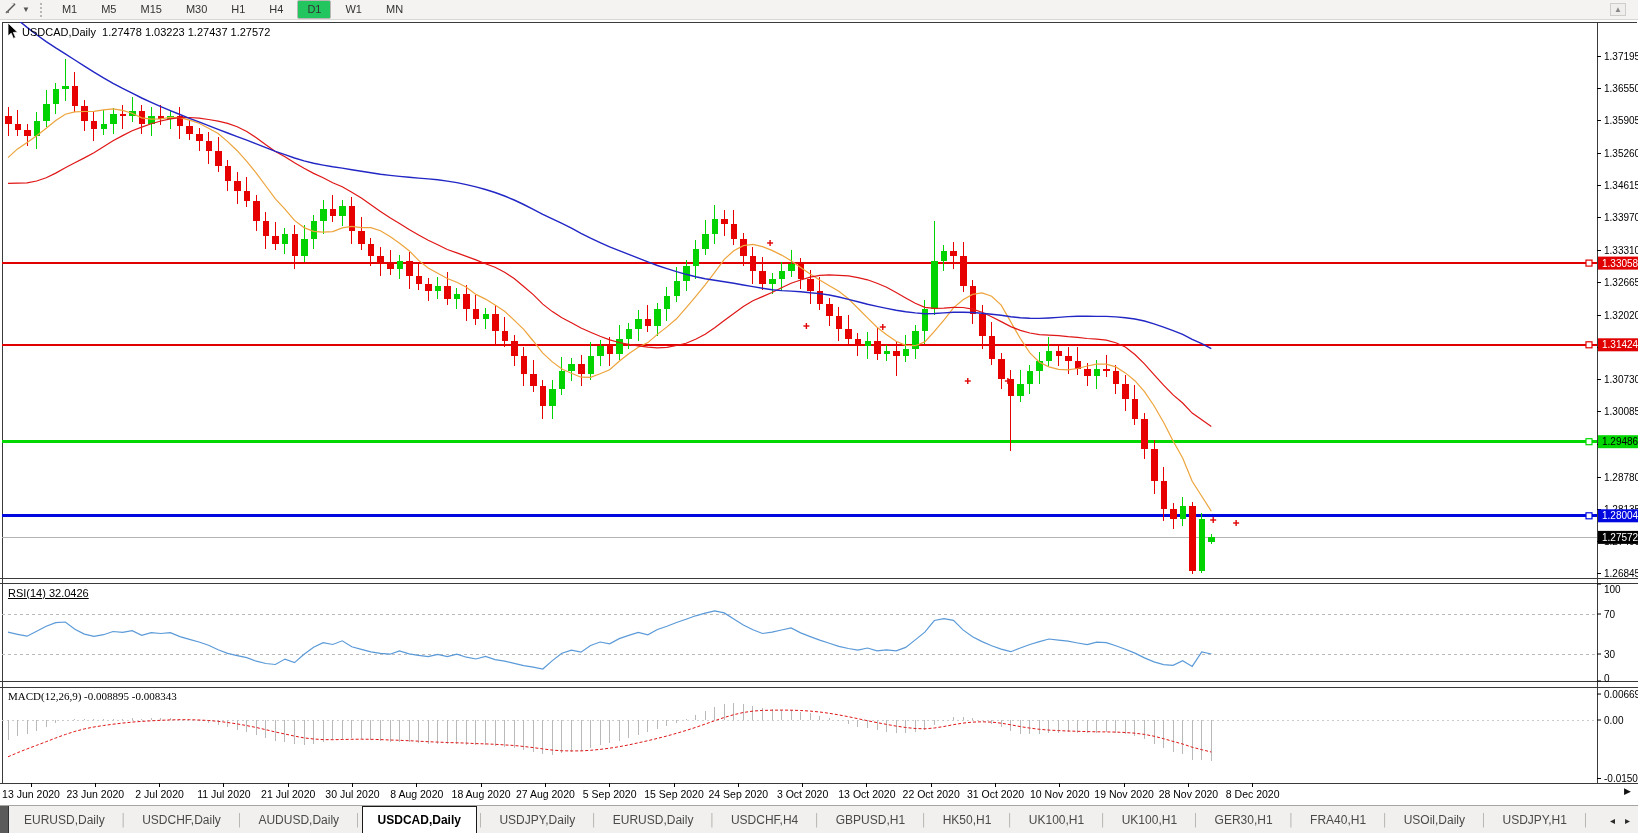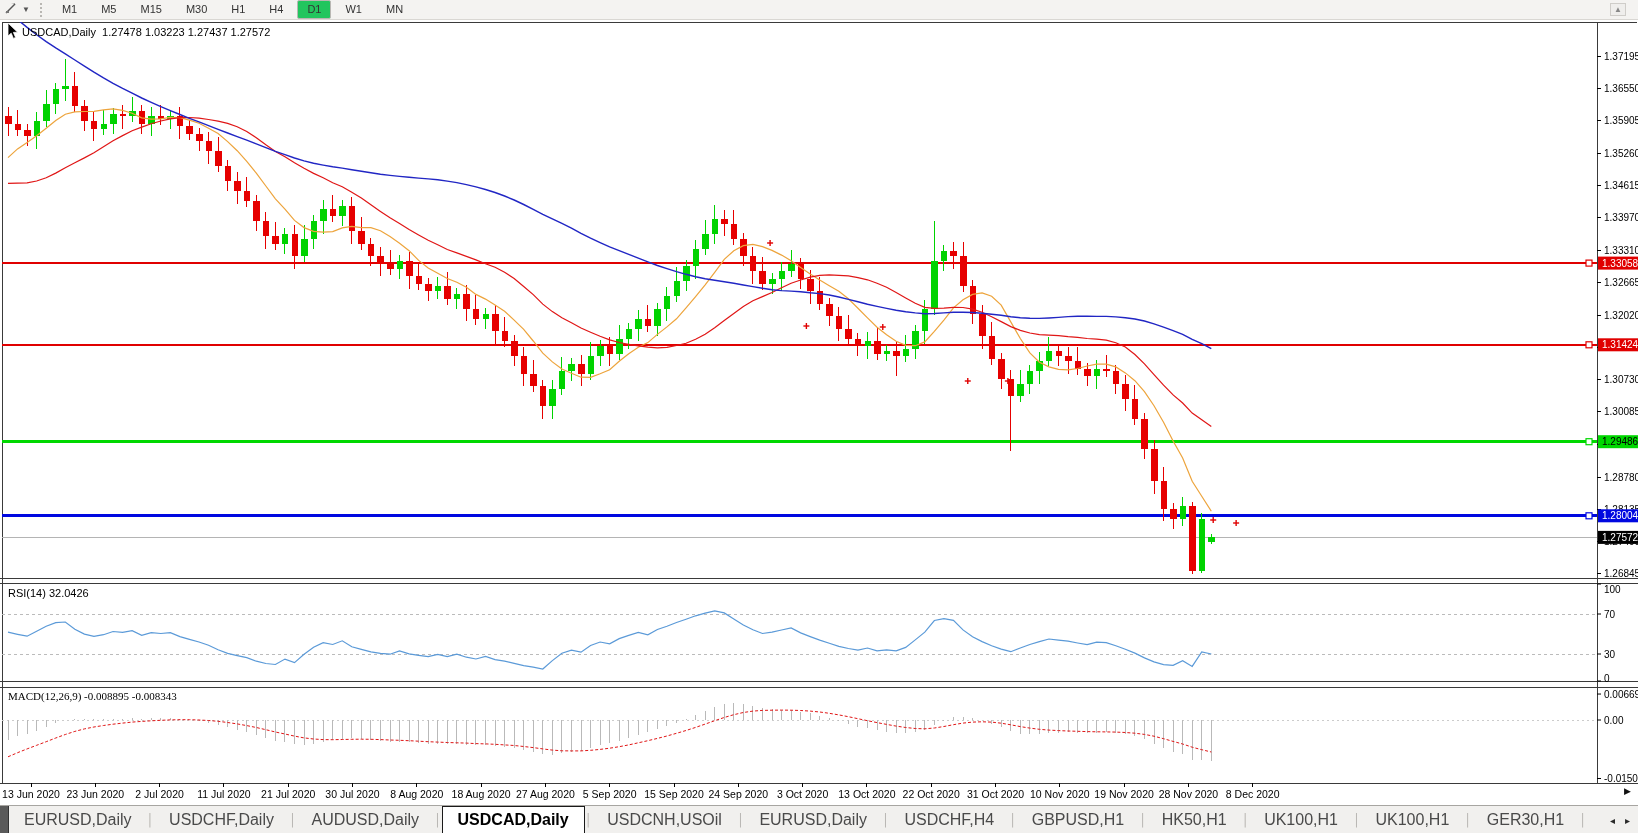--- a/index.html
+++ b/index.html
@@ -14,27 +14,27 @@
   .tf-btn{font-size:11px;color:#333;padding:2px 9px;margin:0 2px;border:1px solid transparent;
           border-radius:2px;cursor:default;line-height:13px;}
   .tf-btn.active{background:#22c55e;border:1px solid #b9b7b3;}
   .caret{font-size:8px;color:#555;margin-left:2px;}
   .toolbar-overflow{position:absolute;right:12px;top:3px;width:16px;height:13px;background:#efeeec;
           border:1px solid #cfcdc9;color:#888;font-size:8px;text-align:center;line-height:12px;}
   
   .chart-title{position:absolute;left:22px;top:26px;font-size:11px;color:#000;white-space:pre;}
   .cursor-arrow{position:absolute;left:7px;top:23px;}
   .ind-label{position:absolute;left:8px;font-size:11px;color:#000;}
-  .ind-label.rsi{top:587px;}
+  .ind-label.rsi{top:587px;text-decoration:underline;}
   .ind-label.macd{top:690px;font-family:Liberation Serif, serif;}
   
   .tabbar{position:absolute;left:0;top:805px;width:1638px;height:28px;background:#f1f0ee;
           border-top:1px solid #a7a5a1;display:flex;align-items:stretch;overflow:hidden;}
   .tab-sliver{width:9px;background:#5a5a5a;border-right:1px solid #333;flex:none;}
-  .tab{flex:none;display:flex;align-items:center;padding:0 15px;font-size:16px;color:#4a4a4a;
+  .tab{flex:none;display:flex;align-items:center;padding:0 15px;font-size:12px;color:#4a4a4a;
        cursor:default;white-space:nowrap;}
   .tab.active{background:#ffffff;border:1px solid #1a1a1a;border-bottom:none;color:#000;font-weight:700;}
   .tab-sep{flex:none;display:flex;align-items:center;color:#b0aeaa;font-size:12px;}
   .tab-arrows{position:absolute;right:0;top:0;height:28px;width:46px;background:#f1f0ee;display:flex;
        align-items:center;justify-content:flex-end;padding-right:8px;gap:10px;}
   .tab-arrow{font-size:10px;color:#2a2a2a;cursor:default;}
   .date-scroll-arrow{position:absolute;left:1624px;top:786px;font-size:9px;color:#111;}
   svg text{font-family:"Liberation Sans",sans-serif;}
 </style>
 </head>
@@ -623,21 +623,21 @@
     <div class="tab-sliver"></div>
     <div id="tabs-holder" style="display:flex;align-items:stretch;">
         <div class="tab">EURUSD,Daily</div>
         <div class="tab-sep">│</div>
         <div class="tab">USDCHF,Daily</div>
         <div class="tab-sep">│</div>
         <div class="tab">AUDUSD,Daily</div>
         <div class="tab-sep">│</div>
         <div class="tab active">USDCAD,Daily</div>
         <div class="tab-sep">│</div>
-        <div class="tab">USDCNH,USOil</div>
+        <div class="tab">USDJPY,Daily</div>
         <div class="tab-sep">│</div>
         <div class="tab">EURUSD,Daily</div>
         <div class="tab-sep">│</div>
         <div class="tab">USDCHF,H4</div>
         <div class="tab-sep">│</div>
         <div class="tab">GBPUSD,H1</div>
         <div class="tab-sep">│</div>
         <div class="tab">HK50,H1</div>
         <div class="tab-sep">│</div>
         <div class="tab">UK100,H1</div>

